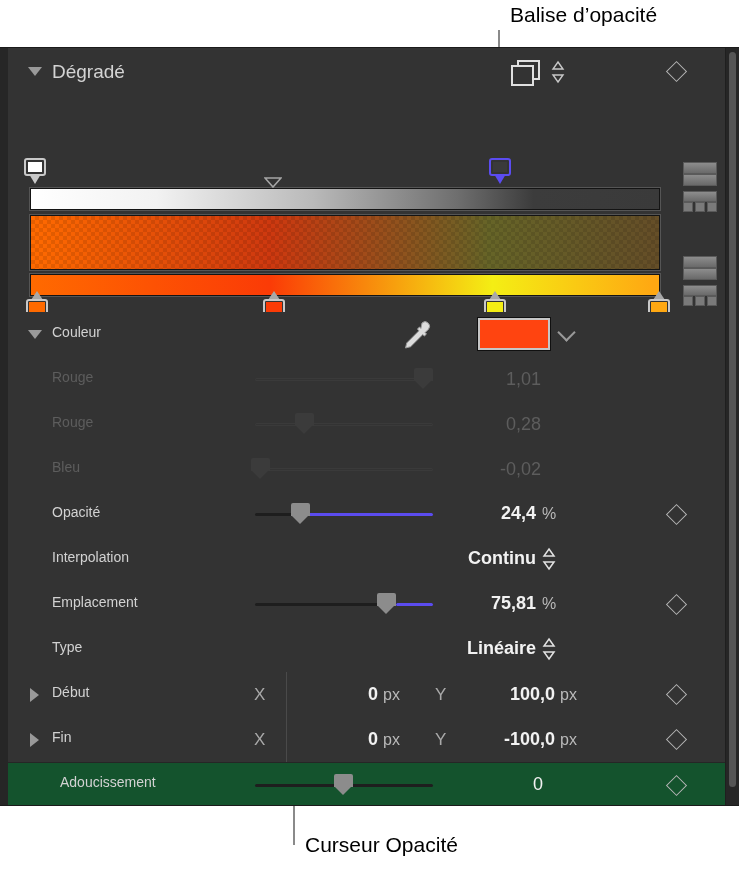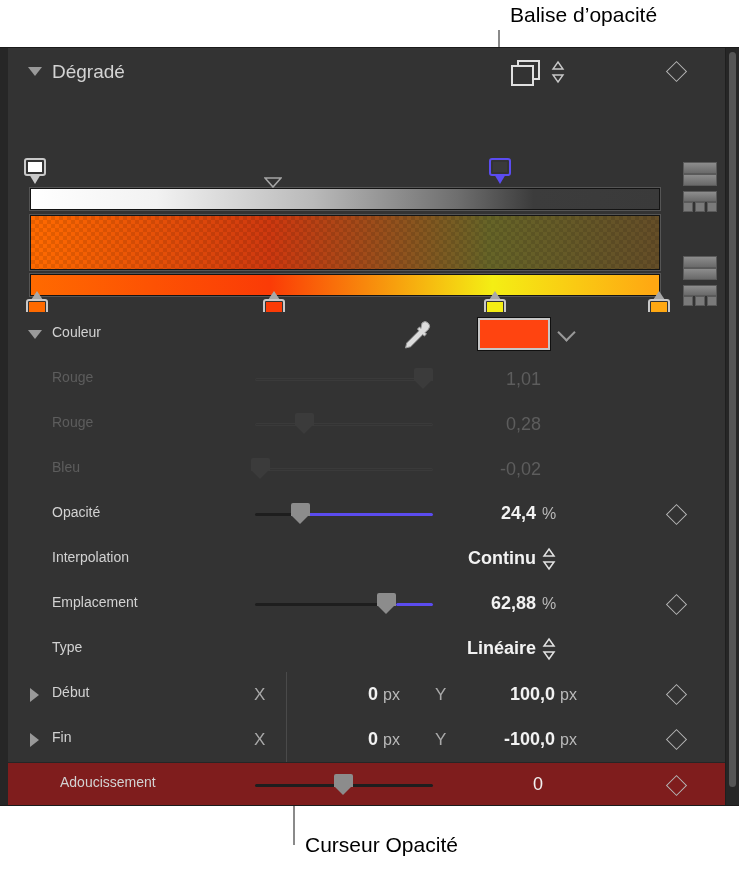--- a/index.html
+++ b/index.html
@@ -165,21 +165,21 @@
   .preset-icon { position:absolute; }
   .pr-bar { position:absolute; border:1px solid #5a5a5a; }
   .pr-chip { position:absolute; border:1px solid #5a5a5a; }
 
   
   .row {
     position: absolute; left: 8px;
     width: 718px;
     background: #333333;
   }
-  .row.alt { background: #7f1d1d; }
+  .row.alt { background: #14532d; }
   .row-sep { position:absolute; left:8px; width:718px; height:1px; background:#262626; }
   .row-label {
     position: absolute;
     color: #d2d2d2; font-size: 14px;
     white-space: nowrap;
   }
   .row-label.dim { color: #5d5d5d; }
   .row-value {
     position: absolute;
     color: #f2f2f2; font-size: 18px; font-weight: bold;
@@ -417,21 +417,21 @@
       </div>
 
       <div class="row" style="top:534px; height:45px;">
         <div class="row-label" style="left:44px; top:12px;">Emplacement</div>
         <div class="sl-track" style="left:247px; top:21px; width:178px;"></div>
         <div class="sl-fill" style="left:388px; top:21px; width:37px;"></div>
         <div class="sl-handle" style="left:369px; top:11px;">
           <div class="hb"></div>
             <div class="ht"></div>
         </div>
-        <div class="row-value" style="left:414px; top:11px; width:114px;">62,88</div>
+        <div class="row-value" style="left:414px; top:11px; width:114px;">75,81</div>
         <div class="row-unit" style="left:534px; top:13px;">%</div>
         <div class="kf-diamond" style="left:661px; top:15px;"></div>
       </div>
 
       <div class="row" style="top:579px; height:45px;">
         <div class="row-label" style="left:44px; top:12px;">Type</div>
         <div class="popup-val" style="left:390px; top:11px; width:138px;">Linéaire</div>
         <div style="position:absolute; left:534px; top:10px;">
           <svg width="14" height="24" viewBox="0 0 14 24">
             <path d="M7 2 L12 9 L2 9 Z" fill="none" stroke="#e2e2e2" stroke-width="1.5"></path>

